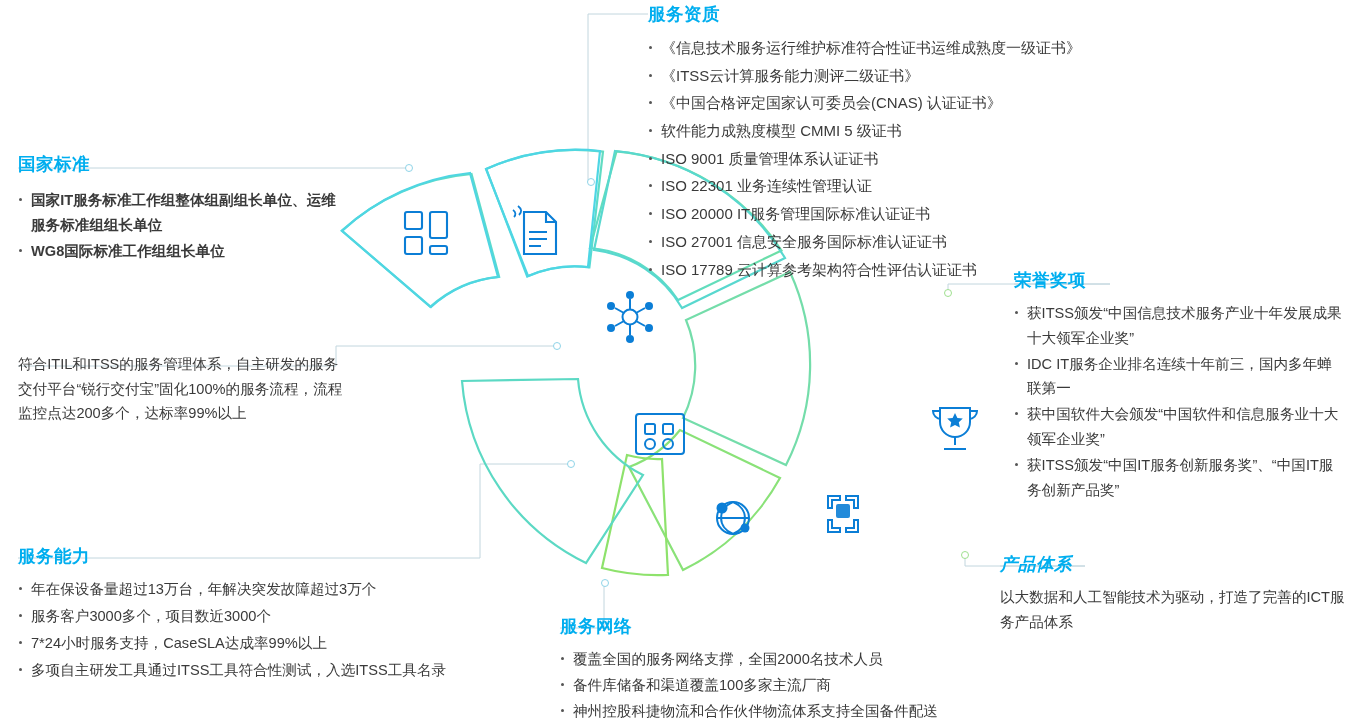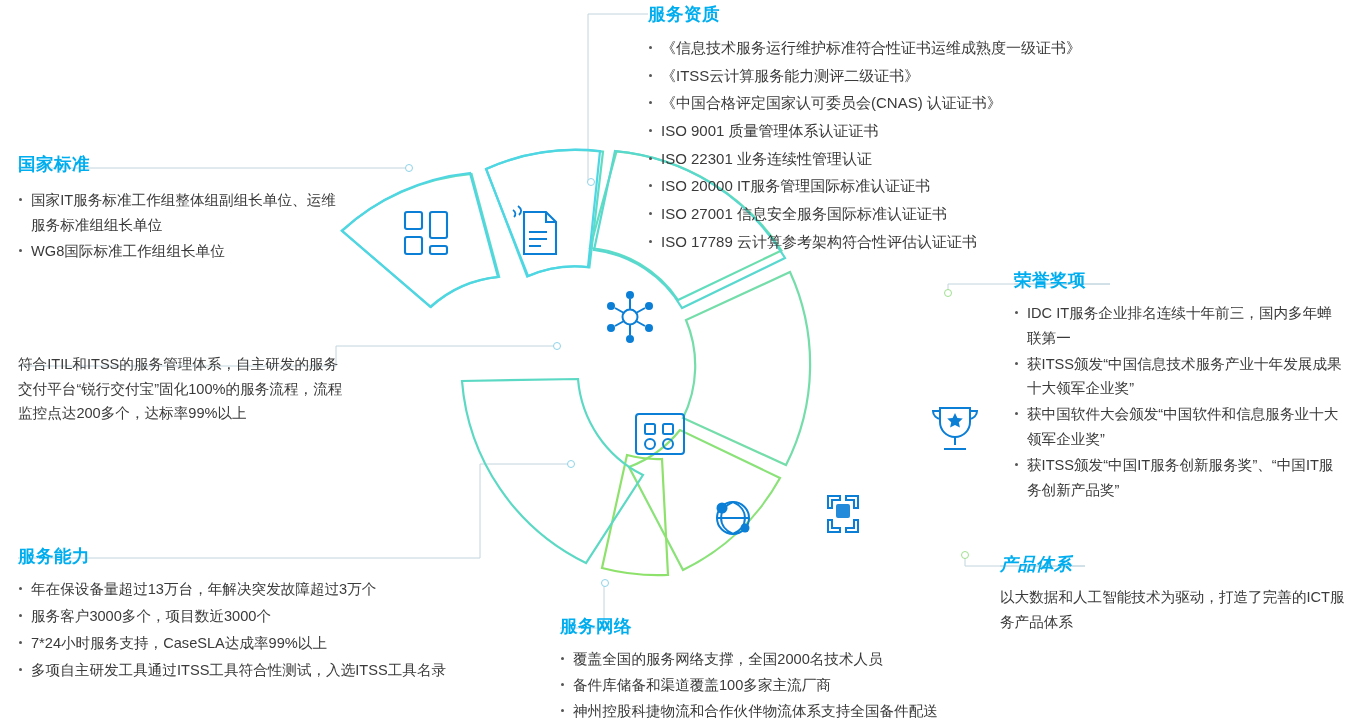--- a/index.html
+++ b/index.html
@@ -78,21 +78,21 @@
   #block-service-net  { left: 560px; top: 614px; width: 430px; }
   #block-honors       { left: 1014px; top: 268px; width: 330px; }
   #block-product-sys  { left: 1000px; top: 552px; width: 345px; }
 
   #block-service-qual ul.block-list { font-size: 15px; line-height: 1.78; }
   #block-service-qual ul.block-list > li::before { top: 11px; }
 
   #block-honors ul.block-list { line-height: 1.7; }
   #block-service-net ul.block-list { line-height: 1.7; }
   #block-service-cap ul.block-list { line-height: 1.78; }
-  #block-national-std ul.block-list { line-height: 1.7; }
+  #block-national-std ul.block-list { line-height: 1.7; font-weight: bold; }
 
   .block-title.italic { font-style: italic; }
 </style>
 </head>
 <body>
 
 <div class="stage">
 
   <svg class="diagram-svg" viewBox="0 0 1352 721">
     <defs>
@@ -281,20 +281,21 @@
       <path d="M955 413 l2.4 5 5.4 .6 -4 3.7 1.1 5.3 -4.9 -2.7 -4.9 2.7 1.1 -5.3 -4 -3.7 5.4 -.6 z" fill="#0b7ed6" stroke="none"></path>
     </g>
   </svg>
 
   <div class="block" id="block-service-qual">
     <div class="block-title accent-cyan">服务资质</div>
     <ul class="block-list">
       <li>《信息技术服务运行维护标准符合性证书运维成熟度一级证书》</li>
       <li>《ITSS云计算服务能力测评二级证书》</li>
       <li>《中国合格评定国家认可委员会(CNAS) 认证证书》</li>
+      <li>软件能力成熟度模型 CMMI 5 级证书</li>
       <li>ISO 9001 质量管理体系认证证书</li>
       <li>ISO 22301 业务连续性管理认证</li>
       <li>ISO 20000 IT服务管理国际标准认证证书</li>
       <li>ISO 27001 信息安全服务国际标准认证证书</li>
       <li>ISO 17789 云计算参考架构符合性评估认证证书</li>
     </ul>
   </div>
 
   <div class="block" id="block-national-std">
     <div class="block-title accent-cyan">国家标准</div>
@@ -323,22 +324,22 @@
     <ul class="block-list">
       <li>覆盖全国的服务网络支撑，全国2000名技术人员</li>
       <li>备件库储备和渠道覆盖100多家主流厂商</li>
       <li>神州控股科捷物流和合作伙伴物流体系支持全国备件配送</li>
     </ul>
   </div>
 
   <div class="block" id="block-honors">
     <div class="block-title accent-cyan">荣誉奖项</div>
     <ul class="block-list">
+      <li>获ITSS颁发“中国信息技术服务产业十年发展成果十大领军企业奖”</li>
       <li>IDC  IT服务企业排名连续十年前三，国内多年蝉联第一</li>
-      <li>获ITSS颁发“中国信息技术服务产业十年发展成果十大领军企业奖”</li>
       <li>获中国软件大会颁发“中国软件和信息服务业十大领军企业奖”</li>
       <li>获ITSS颁发“中国IT服务创新服务奖”、“中国IT服务创新产品奖”</li>
     </ul>
   </div>
 
   <div class="block" id="block-product-sys">
     <div class="block-title accent-cyan italic">产品体系</div>
     <p class="block-para">以大数据和人工智能技术为驱动，打造了完善的ICT服务产品体系</p>
   </div>
 

